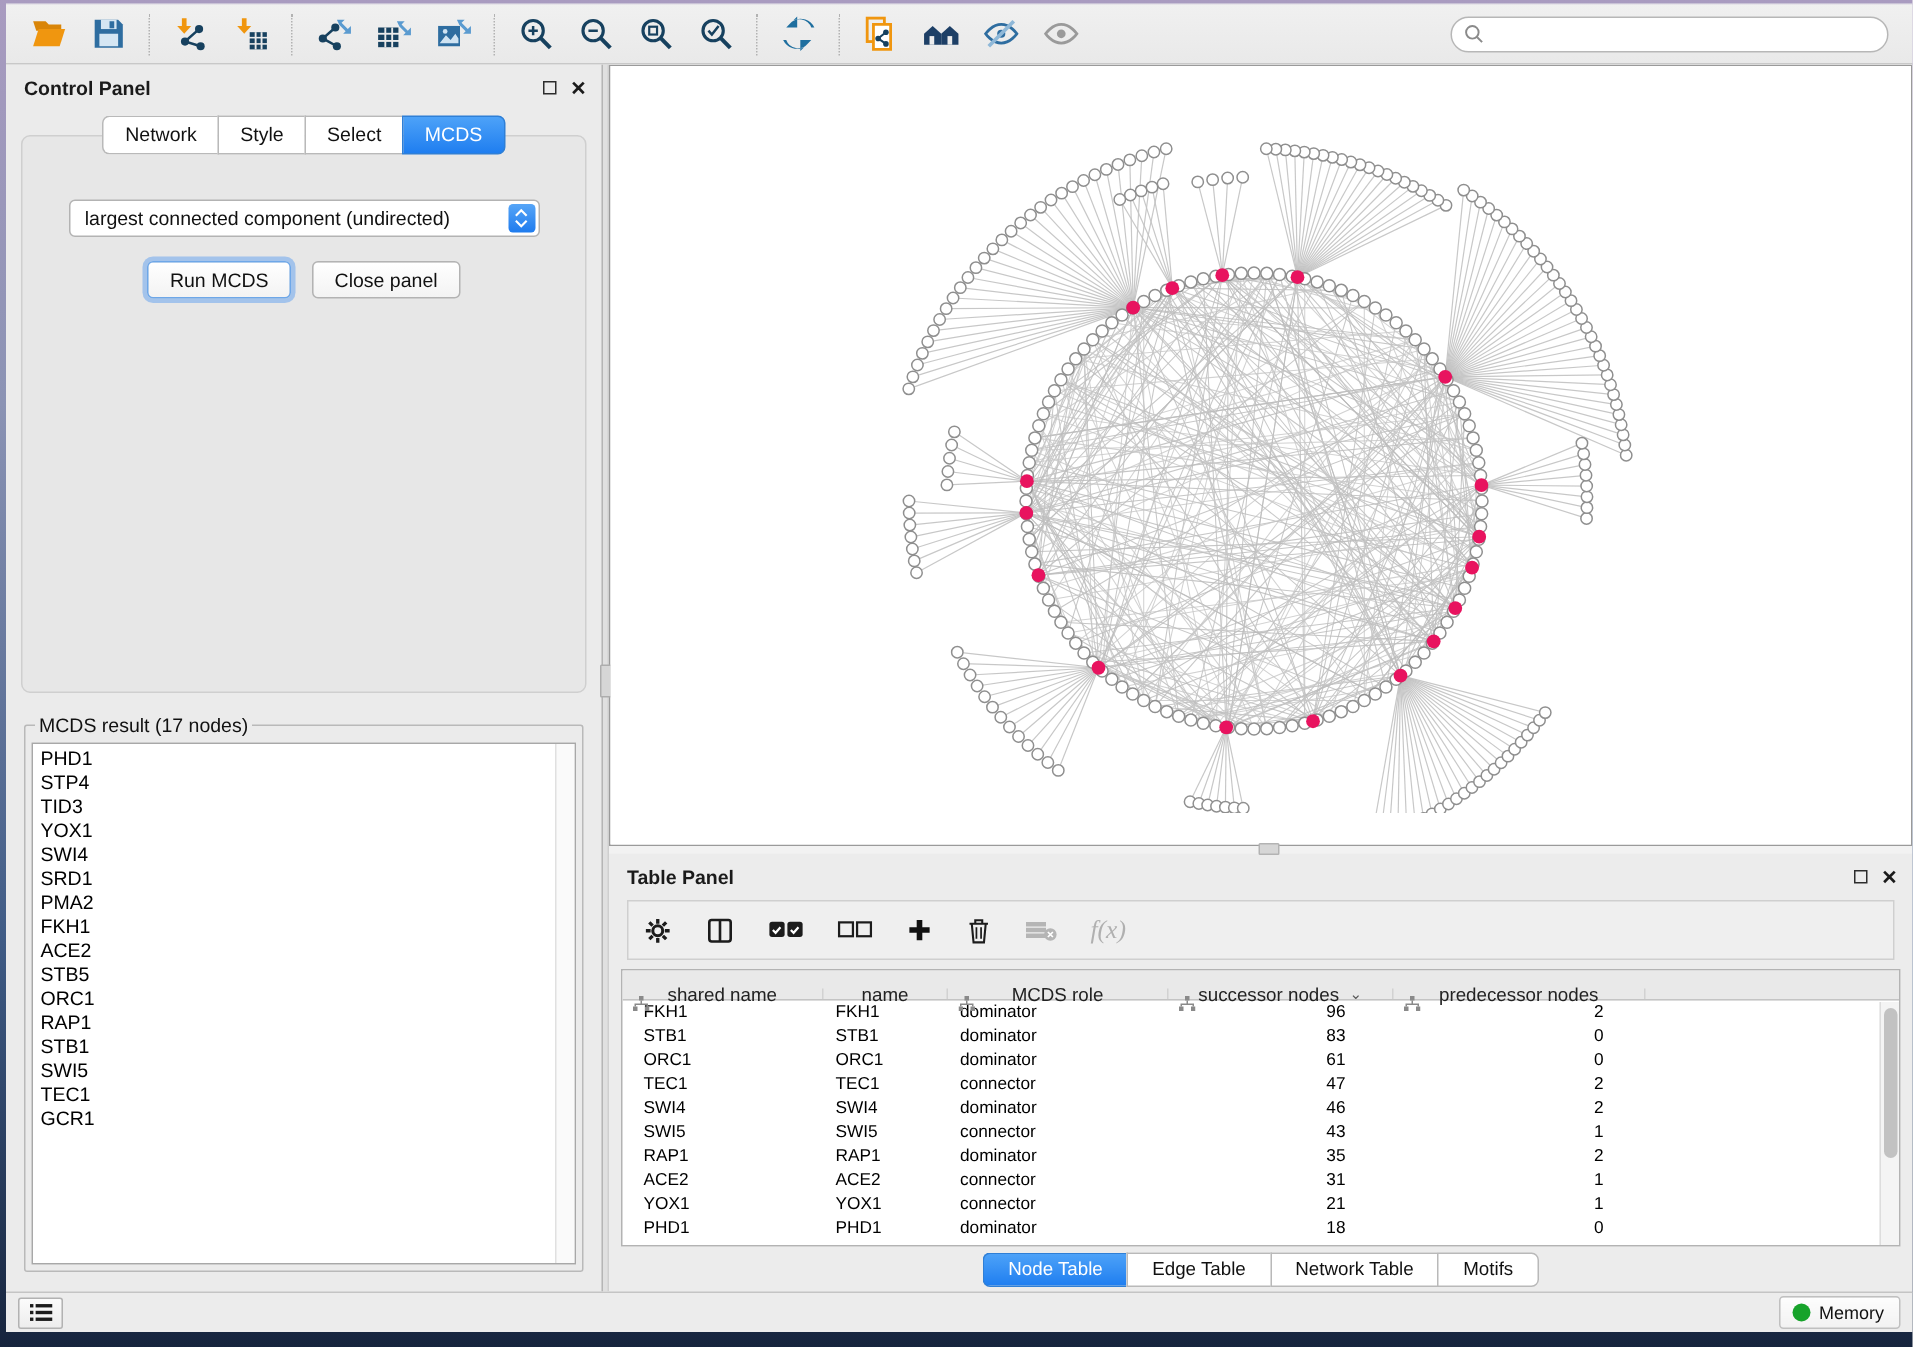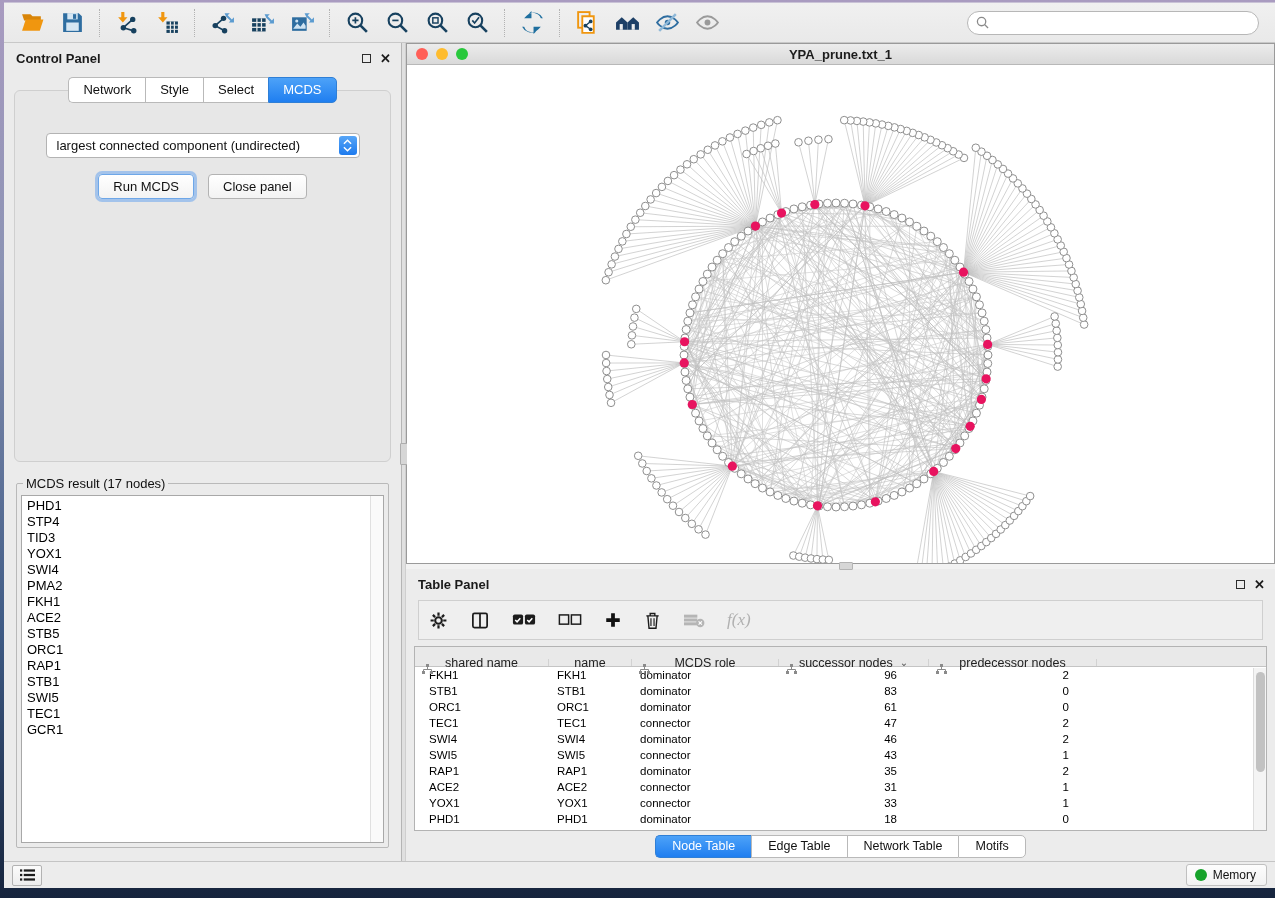--- a/index.html
+++ b/index.html
@@ -285,48 +285,41 @@
       </div>
       <fieldset class="result-box">
         <legend>MCDS result (17 nodes)</legend>
         <div class="mcds-list" id="mcds-list">
           <div class="mcds-scroll"></div>
         <div class="item">PHD1</div>
             <div class="item">STP4</div>
             <div class="item">TID3</div>
             <div class="item">YOX1</div>
             <div class="item">SWI4</div>
+            <div class="item">SRD1</div>
             <div class="item">PMA2</div>
             <div class="item">FKH1</div>
             <div class="item">ACE2</div>
             <div class="item">STB5</div>
             <div class="item">ORC1</div>
             <div class="item">RAP1</div>
             <div class="item">STB1</div>
             <div class="item">SWI5</div>
             <div class="item">TEC1</div>
             <div class="item">GCR1</div>
           </div>
       </fieldset>
     </div>
 
     <div class="vsplit">
         <div class="grip"></div>
       </div>
 
     <div class="right">
       <div class="net-win">
-        <div class="net-title">
-          <span class="dots">
-            <span class="dot" style="background:#ff5f57"></span>
-            <span class="dot" style="background:#febc2e"></span>
-            <span class="dot" style="background:#28c83c"></span>
-          </span>
-          <span class="ttl">YPA_prune.txt_1</span>
-        </div>
         <div class="net-canvas">
           <svg id="netsvg" width="865" height="498">
               <line x1="348.4522718365529" y1="161.09668938422323" x2="370.4549012648804" y2="55.18843424120885" stroke="#c2c2c2" stroke-width="0.8" opacity="0.9"></line>
               <line x1="348.4522718365529" y1="161.09668938422323" x2="362.29575989228624" y2="57.37466958292683" stroke="#c2c2c2" stroke-width="0.8" opacity="0.9"></line>
               <line x1="348.4522718365529" y1="161.09668938422323" x2="354.21788736126274" y2="59.84432305657282" stroke="#c2c2c2" stroke-width="0.8" opacity="0.9"></line>
               <line x1="348.4522718365529" y1="161.09668938422323" x2="346.23112531518814" y2="62.594385769810174" stroke="#c2c2c2" stroke-width="0.8" opacity="0.9"></line>
               <line x1="348.4522718365529" y1="161.09668938422323" x2="338.34520439334926" y2="65.62150719483745" stroke="#c2c2c2" stroke-width="0.8" opacity="0.9"></line>
               <line x1="348.4522718365529" y1="161.09668938422323" x2="330.5697323756564" y2="68.92199925049056" stroke="#c2c2c2" stroke-width="0.8" opacity="0.9"></line>
               <line x1="348.4522718365529" y1="161.09668938422323" x2="322.91418247704325" y2="72.4918407956016" stroke="#c2c2c2" stroke-width="0.8" opacity="0.9"></line>
               <line x1="348.4522718365529" y1="161.09668938422323" x2="315.38788180581446" y2="76.32668252813963" stroke="#c2c2c2" stroke-width="0.8" opacity="0.9"></line>
@@ -1268,21 +1261,21 @@
                 <div class="td c0" style="width: 134px;">ACE2</div>
                 <div class="td c1" style="width: 83px;">ACE2</div>
                 <div class="td c2" style="width: 147px;">connector</div>
                 <div class="td c3" style="width: 150px;">31</div>
                 <div class="td c4" style="width: 168px;">1</div>
               </div>
               <div class="tr">
                 <div class="td c0" style="width: 134px;">YOX1</div>
                 <div class="td c1" style="width: 83px;">YOX1</div>
                 <div class="td c2" style="width: 147px;">connector</div>
-                <div class="td c3" style="width: 150px;">33</div>
+                <div class="td c3" style="width: 150px;">21</div>
                 <div class="td c4" style="width: 168px;">1</div>
               </div>
               <div class="tr">
                 <div class="td c0" style="width: 134px;">PHD1</div>
                 <div class="td c1" style="width: 83px;">PHD1</div>
                 <div class="td c2" style="width: 147px;">dominator</div>
                 <div class="td c3" style="width: 150px;">18</div>
                 <div class="td c4" style="width: 168px;">0</div>
               </div>
             </div>

